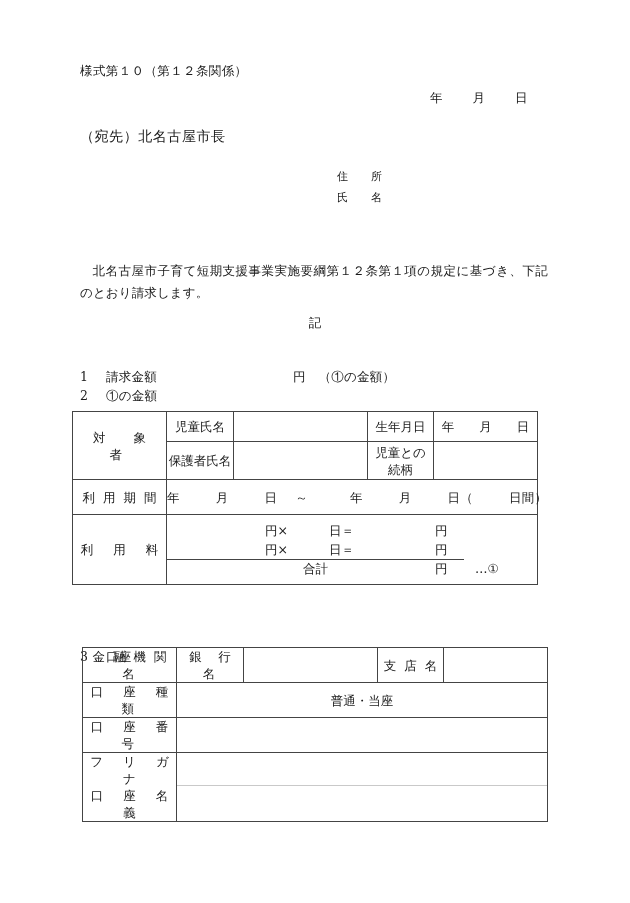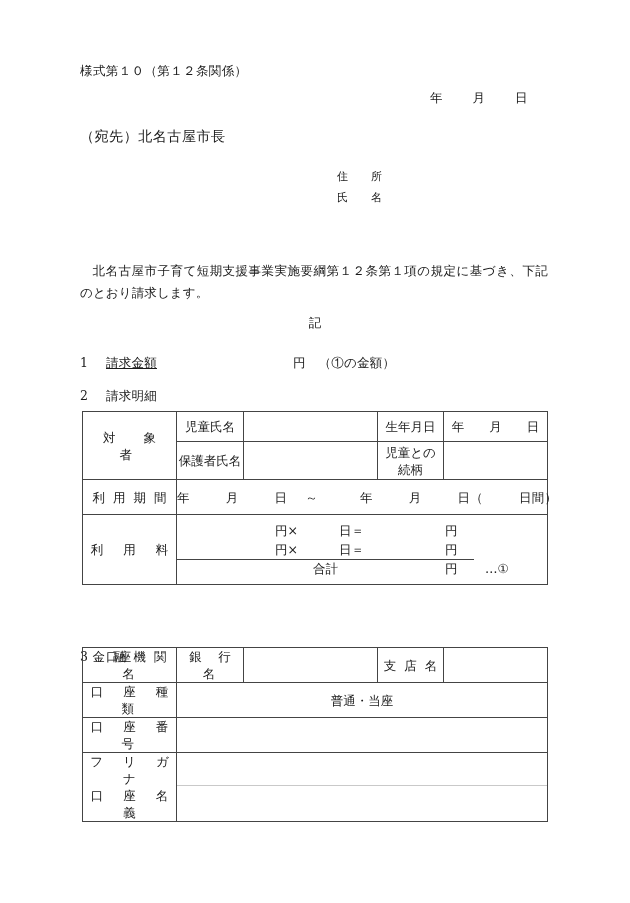--- a/index.html
+++ b/index.html
@@ -81,21 +81,21 @@
     text-align: center;
     font-size: 12.5px;
   }
 
   
   .sec-head {
     font-size: 12.5px;
     white-space: nowrap;
     letter-spacing: 0.02em;
   }
-  .sec1 { left: 80px; top: 355px; text-decoration: underline; }
+  .sec1 { left: 80px; top: 369px; }
   .sec1 .num { display: inline-block; width: 26px; }
   .sec1 .amt { display: inline-block; margin-left: 136px; }
 
   .sec2 { left: 80px; top: 388px; }
   .sec2 .num { display: inline-block; width: 26px; }
 
   .sec3 { left: 80px; top: 627px; margin-top: 22px; }
   .sec3 .num { display: inline-block; width: 26px; }
 
   
@@ -106,21 +106,21 @@
   }
   table.form-tbl td {
     border: 1px solid #444;
     padding: 0;
     vertical-align: middle;
     text-align: center;
     line-height: 17px;
   }
 
   #tbl-detail {
-    left: 82px;
+    left: 72px;
     top: 411px;
     width: 465px;
     padding-left: 32px;
   }
   #tbl-account {
     left: 82px;
     top: 647px;
     width: 465px;
   }
 
@@ -196,21 +196,21 @@
 
   <div class="abs body-para">北名古屋市子育て短期支援事業実施要綱第１２条第１項の規定に基づき、下記のとおり請求します。</div>
 
   <div class="abs ki-mark">記</div>
 
   <div class="abs sec-head sec1">
     <span class="num">1</span><span>請求金額</span><span class="amt">円　（①の金額）</span>
   </div>
 
   <div class="abs sec-head sec2">
-    <span class="num">2</span><span>請求明細</span>
+    <span class="num">2</span><span>①の金額</span>
   </div>
 
   <table class="abs form-tbl" id="tbl-detail">
     <colgroup>
       <col style="width:94px">
       <col style="width:67px">
       <col style="width:134px">
       <col style="width:66px">
       <col style="width:104px">
     </colgroup>

